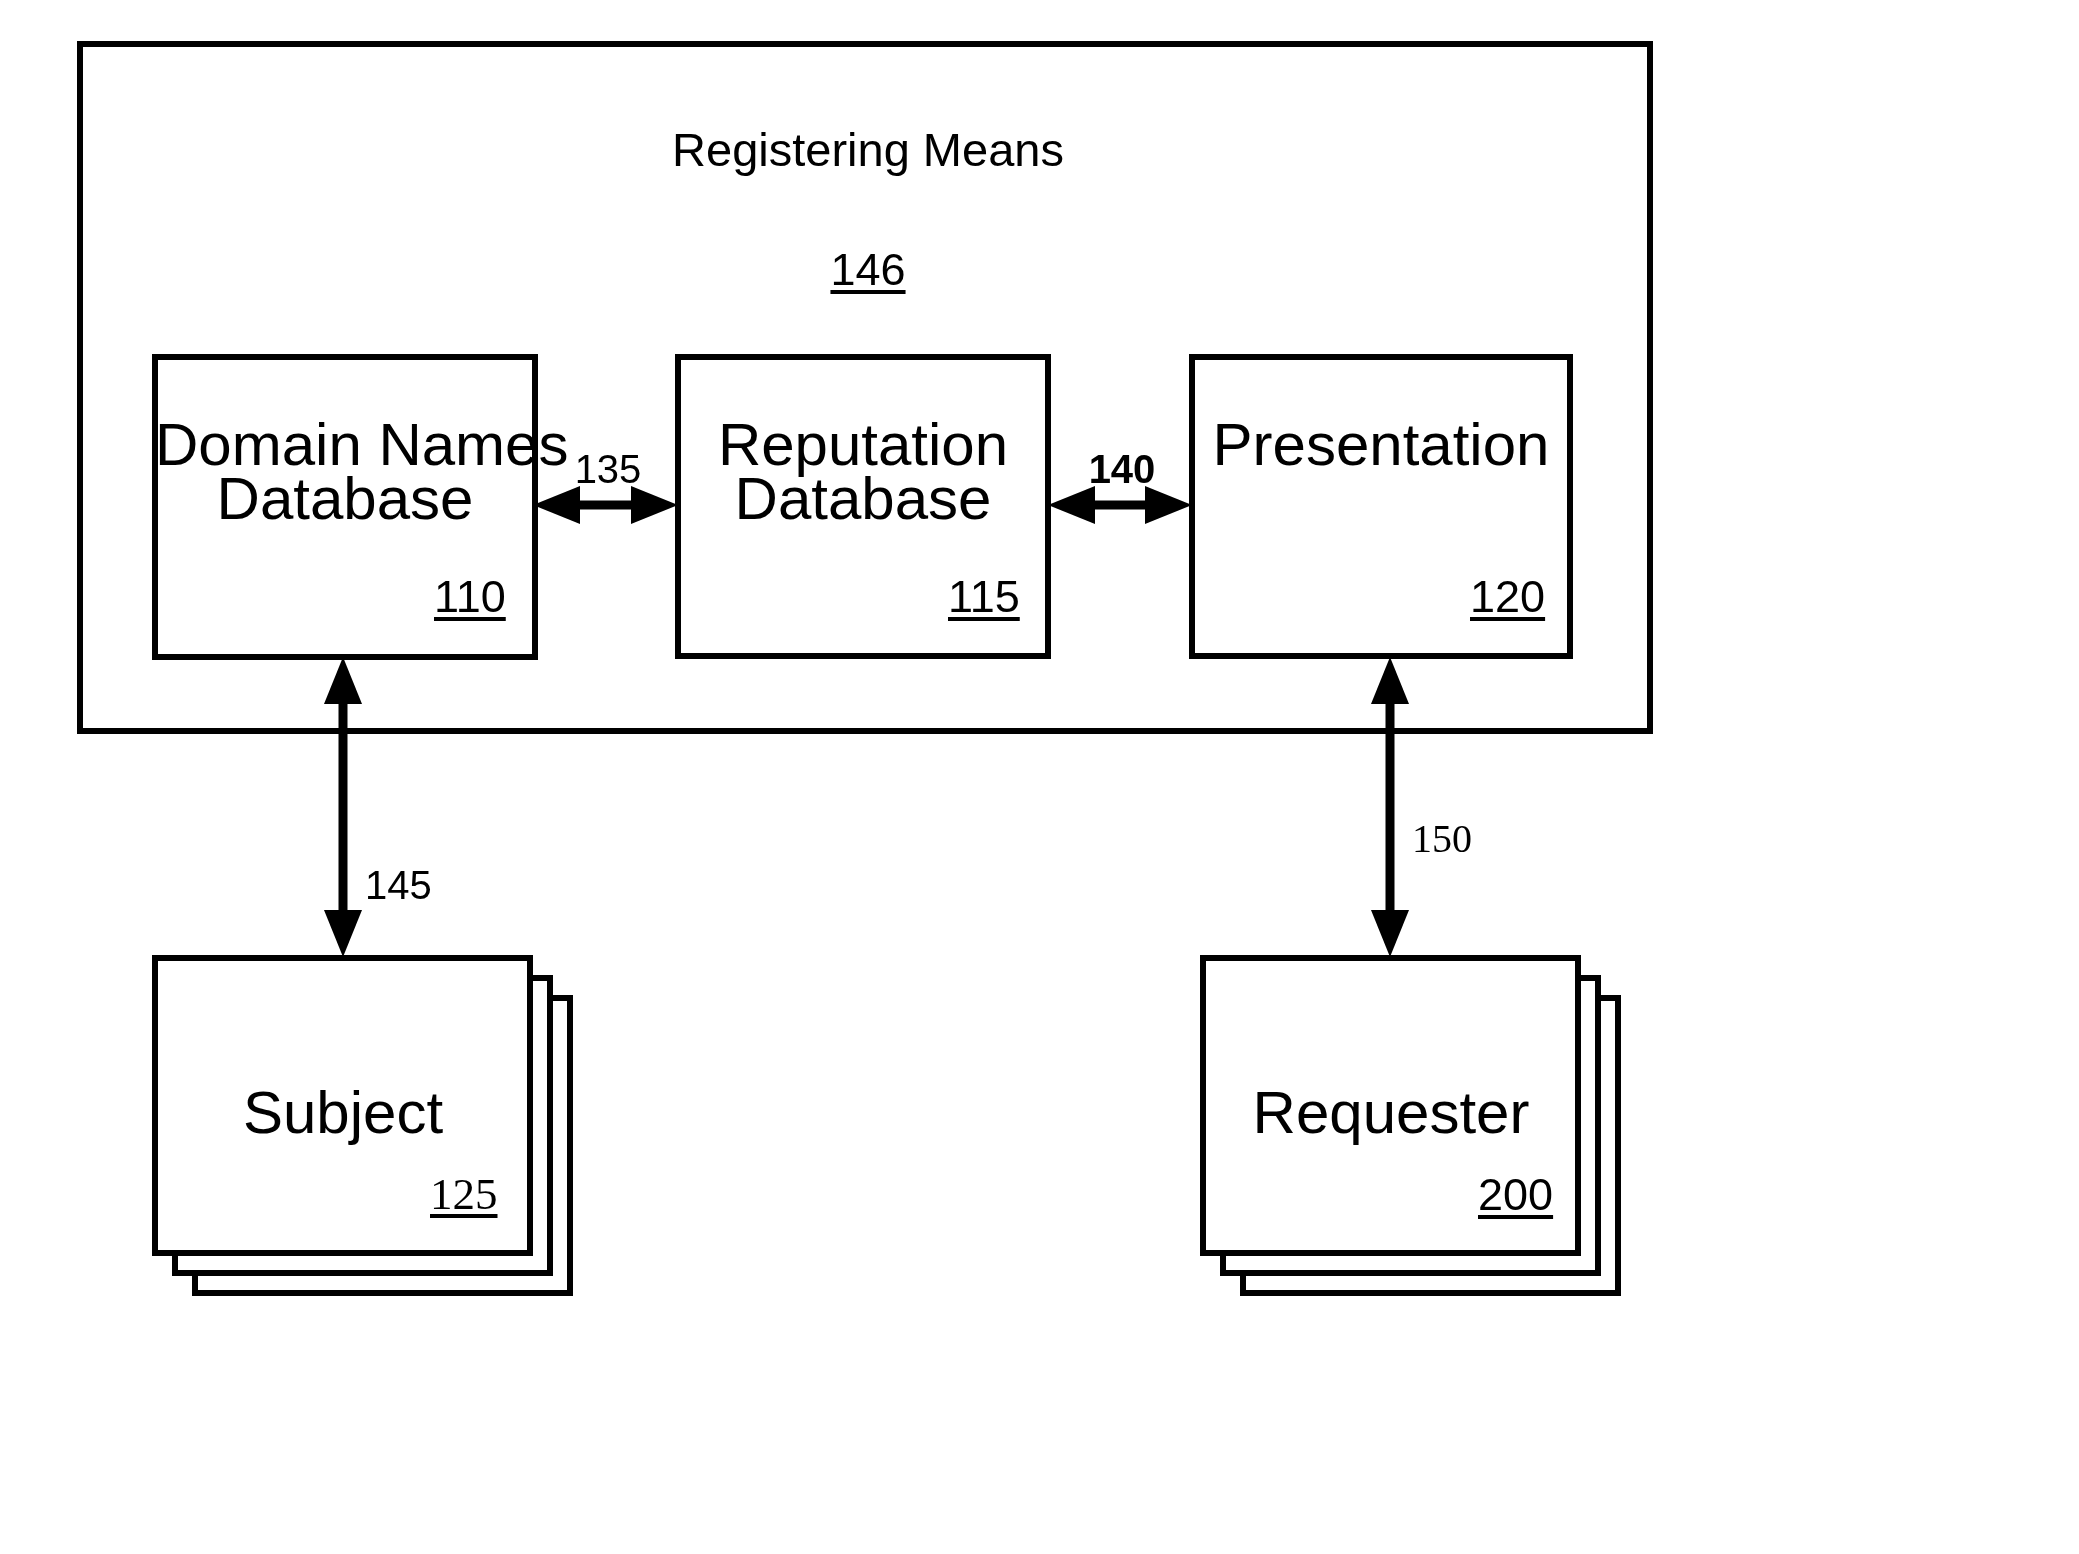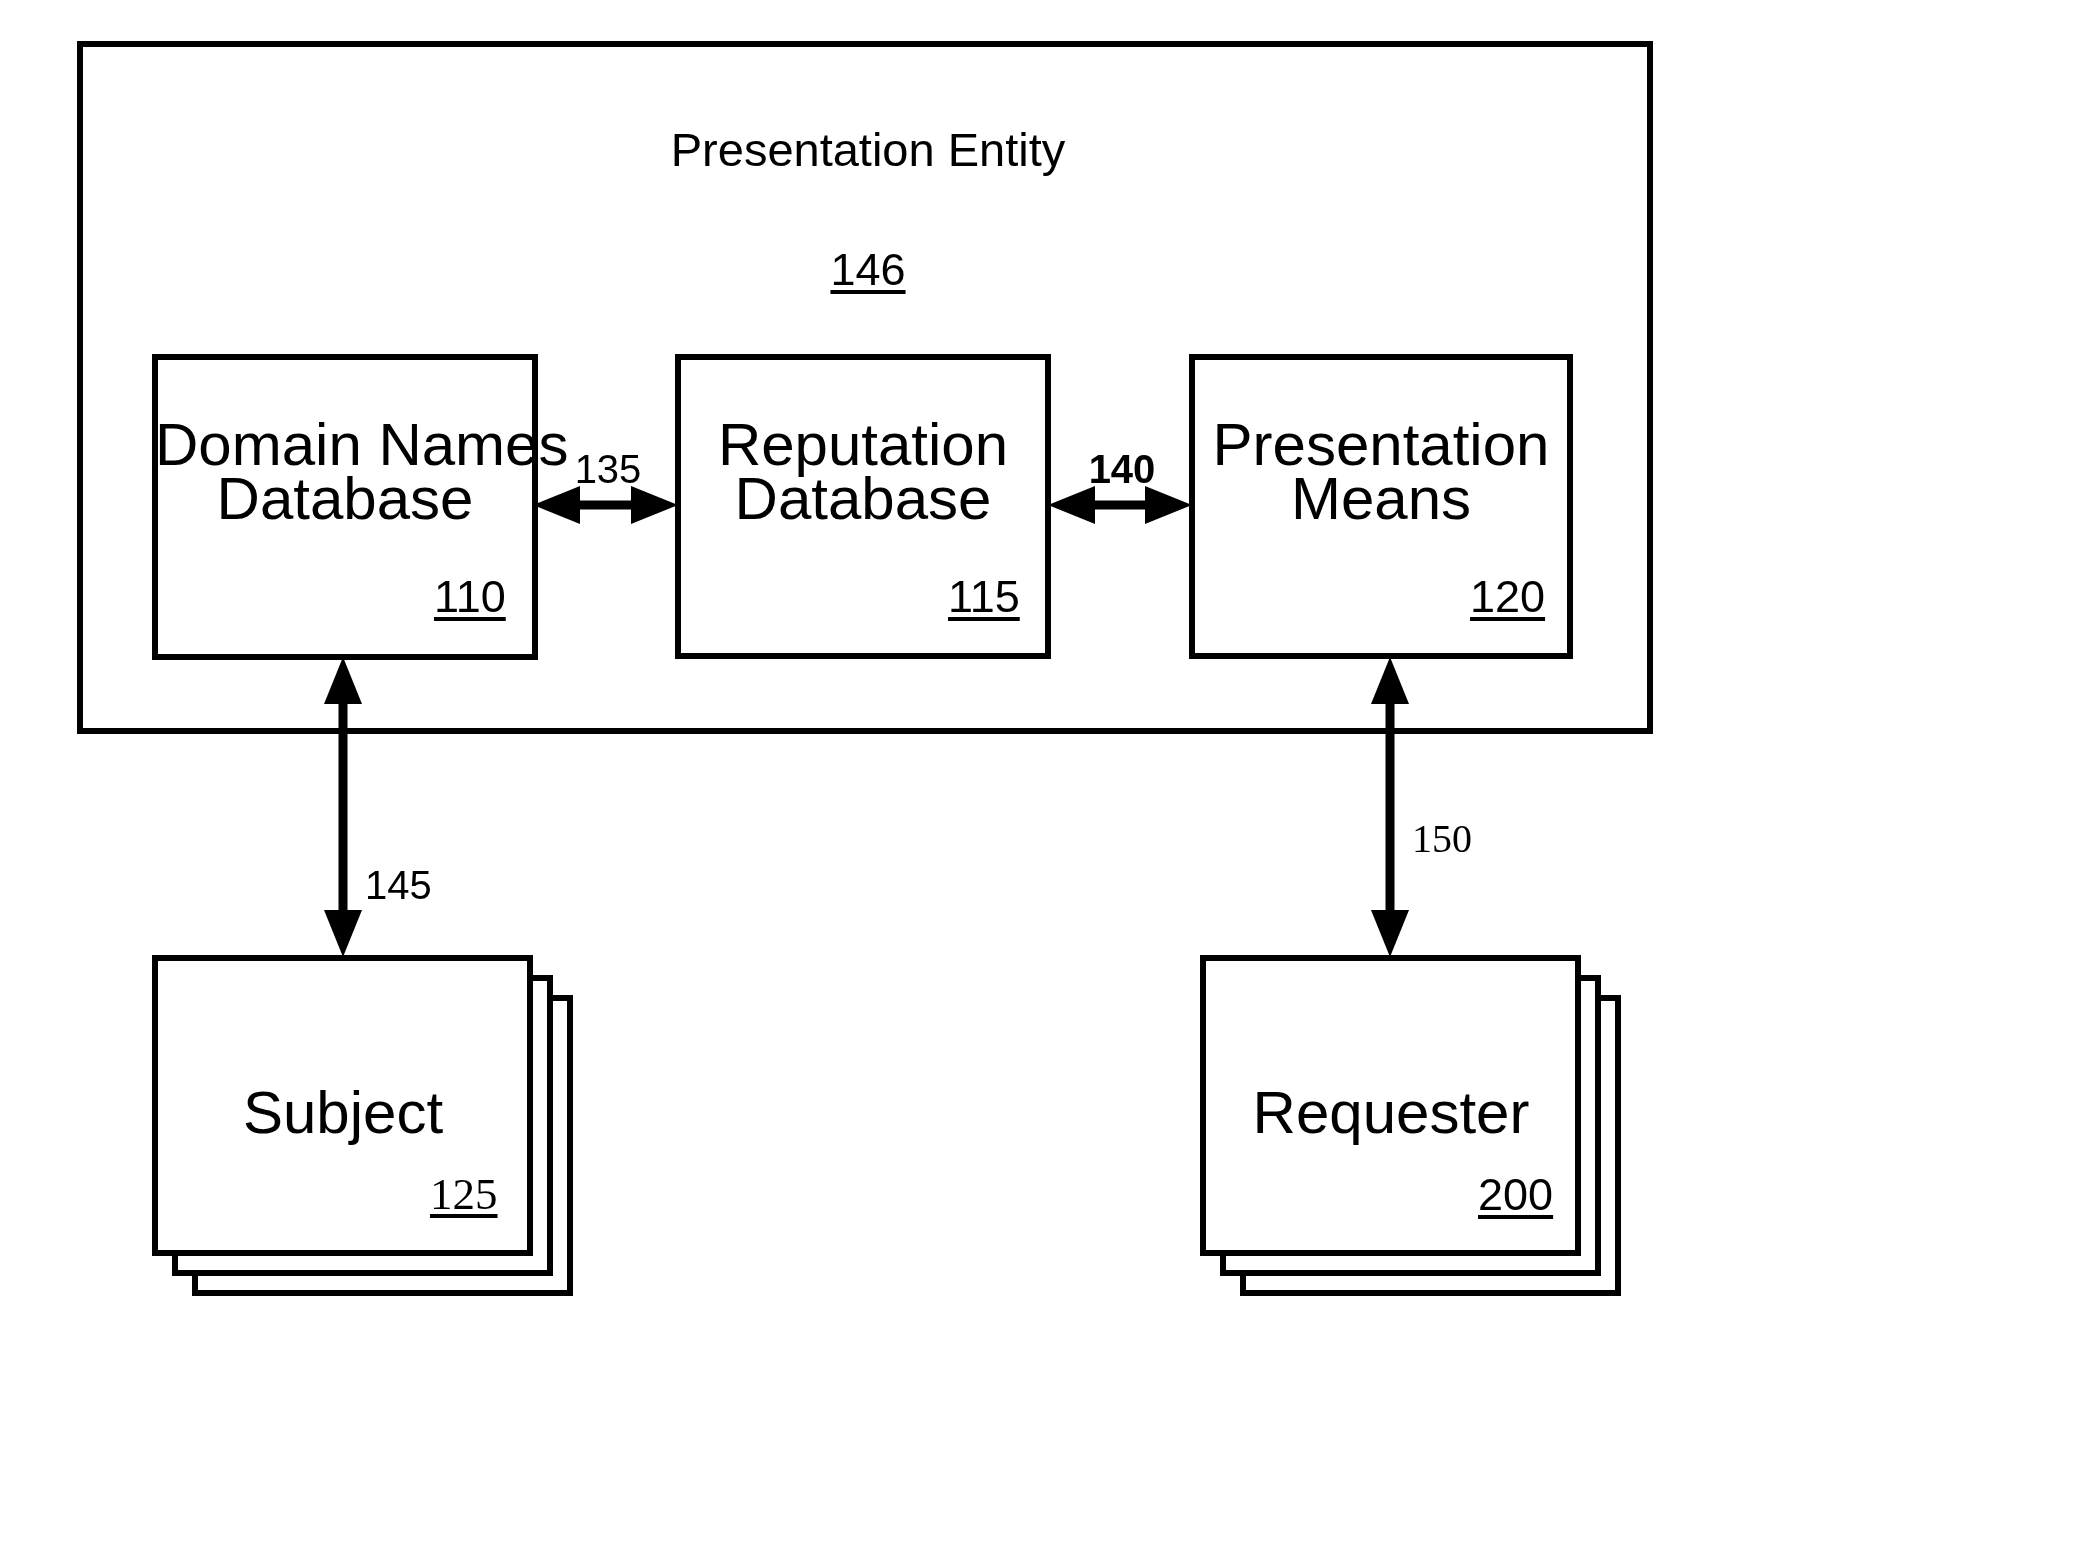--- a/index.html
+++ b/index.html
@@ -100,34 +100,33 @@
     </g>
 
     <g>
       <rect x="1243" y="998" width="375" height="295" fill="#ffffff" stroke="#000000" stroke-width="6"></rect>
       <rect x="1223" y="978" width="375" height="295" fill="#ffffff" stroke="#000000" stroke-width="6"></rect>
       <rect x="1203" y="958" width="375" height="295" fill="#ffffff" stroke="#000000" stroke-width="6"></rect>
     </g>
 
   </svg>
 
-  <div class="lbl title-text centerer" style="left:868px; top:122px;">Presentation Entity</div>
+  <div class="lbl title-text centerer" style="left:868px; top:122px;">Registering Means</div>
 
   <div class="lbl ref-num centerer" style="left:868px; top:243px;">146</div>
 
   <div class="lbl box-text centerer" style="left:345px; top:410px; width:380px;">Domain Names</div>
   <div class="lbl box-text centerer" style="left:345px; top:464px; width:380px;">Database</div>
   <div class="lbl ref-num" style="left:434px; top:570px;">110</div>
 
   <div class="lbl box-text centerer" style="left:863px; top:410px; width:370px;">Reputation</div>
   <div class="lbl box-text centerer" style="left:863px; top:464px; width:370px;">Database</div>
   <div class="lbl ref-num" style="left:948px; top:570px;">115</div>
 
   <div class="lbl box-text centerer" style="left:1381px; top:410px; width:378px;">Presentation</div>
-  <div class="lbl box-text centerer" style="left:1381px; top:464px; width:378px;">Means</div>
   <div class="lbl ref-num" style="left:1470px; top:570px;">120</div>
 
   <div class="lbl arrow-num centerer" style="left:608px; top:446px;">135</div>
 
   <div class="lbl arrow-num centerer" style="left:1122px; top:446px;font-weight:bold;">140</div>
 
   <div class="lbl arrow-num" style="left:365px; top:815px;margin-top:47px;">145</div>
 
   <div class="lbl arrow-num" style="left:1412px; top:815px;font-family:Liberation Serif, serif;">150</div>
 

